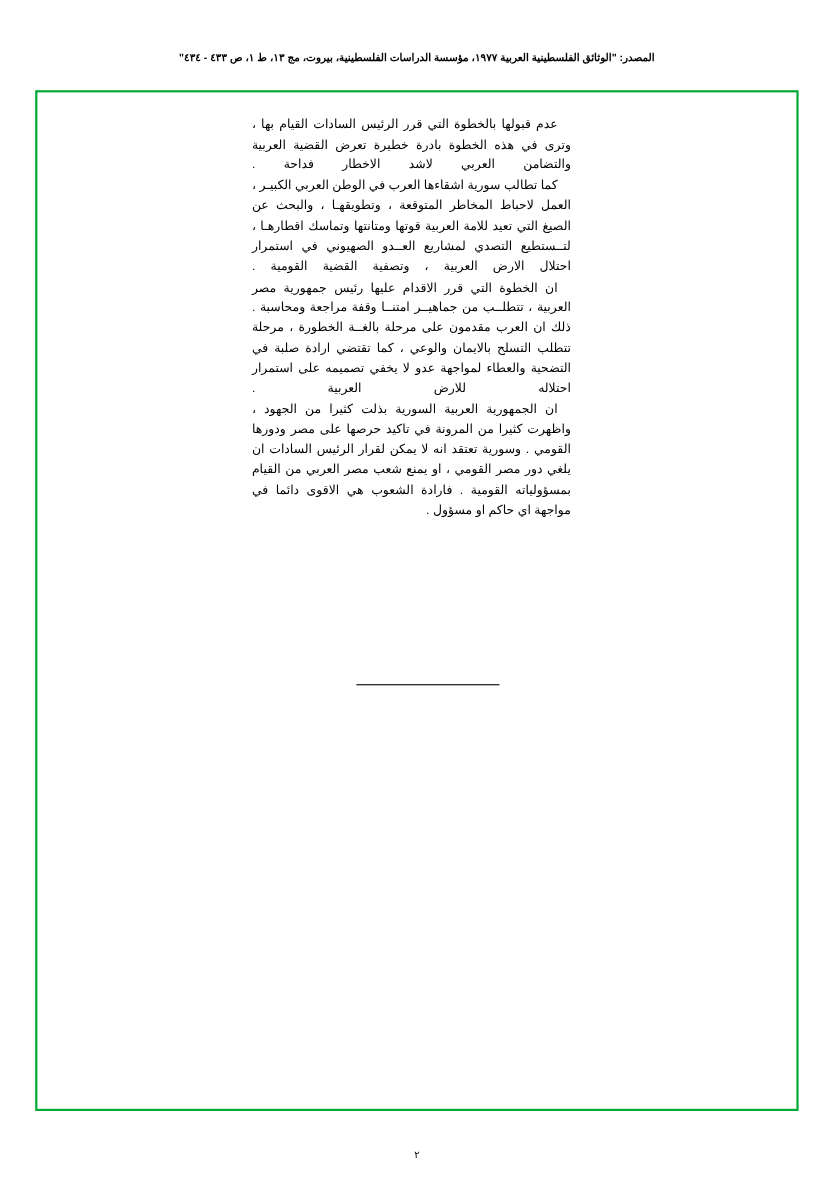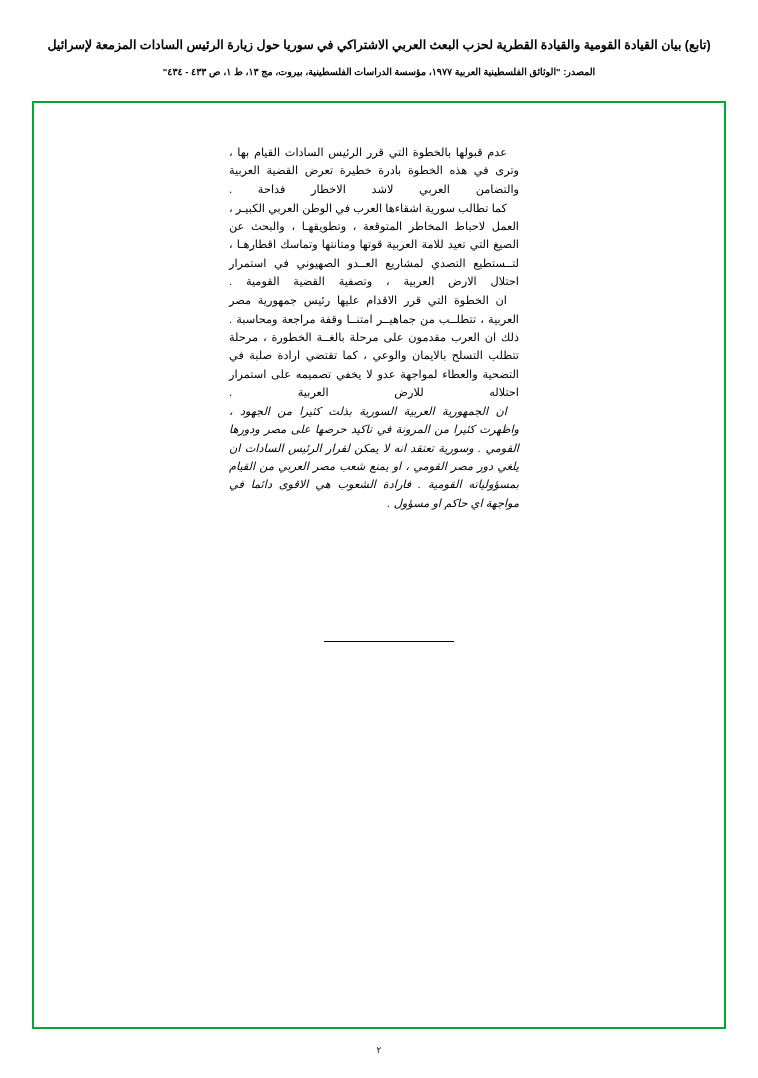--- a/index.html
+++ b/index.html
@@ -48,39 +48,38 @@
     margin: 22px 32px 0 32px;
     border: 2.5px solid #00a933;
     height: 928px;
     box-sizing: border-box;
     position: relative;
     background: #ffffff;
   }
 
   .text-block {
     position: absolute;
-    top: 40px;
+    top: 20px;
     right: 205px;
     width: 290px;
     direction: rtl;
     text-align: justify;
     text-align-last: justify;
     font-size: 11.3px;
     line-height: 1.62;
     color: #000;
   }
   .para {
     margin: 0 0 1px 0;
     text-indent: 12px;
     text-align: justify;
     text-align-last: justify;
   }
   .para.last-left {
     text-align-last: right;
-    font-style: italic;
   }
 
   .rule {
     position: absolute;
     top: 538px;
     right: 270px;
     width: 130px;
     border-top: 1.6px solid #000;
   }
 
@@ -94,21 +93,20 @@
     font-size: 9px;
     direction: rtl;
   }
 </style>
 </head>
 <body>
 
 <div class="page">
 
   <div class="header">
-    <div class="header-title">(تابع) بيان القيادة القومية والقيادة القطرية لحزب البعث العربي الاشتراكي في سوريا حول زيارة  الرئيس السادات المزمعة لإسرائيل</div>
     <div class="header-source">المصدر:  "الوثائق الفلسطينية العربية ١٩٧٧، مؤسسة الدراسات الفلسطينية، بيروت، مج ١٣، ط ١، ص ٤٣٣ - ٤٣٤"</div>
   </div>
 
   <div class="frame-wrap">
 
     <div class="text-block">
       <p class="para">عدم قبولها بالخطوة التي قرر الرئيس السادات القيام بها ، وترى في هذه الخطوة بادرة خطيرة تعرض القضية العربية والتضامن العربي لاشد الاخطار فداحة .</p>
       <p class="para">كما تطالب سورية اشقاءها العرب في الوطن العربي الكبيـر ، العمل لاحباط المخاطر المتوقعة ، وتطويقهـا ، والبحث عن الصيغ التي تعيد للامة العربية قوتها ومتانتها وتماسك اقطارهـا ، لتــستطيع التصدي لمشاريع العــدو الصهيوني في استمرار احتلال الارض العربية ، وتصفية القضية القومية .</p>
       <p class="para">ان الخطوة التي قرر الاقدام عليها رئيس جمهورية مصر العربية ، تتطلــب من جماهيــر امتنــا وقفة مراجعة ومحاسبة . ذلك ان العرب مقدمون على مرحلة بالغــة الخطورة ، مرحلة تتطلب التسلح بالايمان والوعي ، كما تقتضي ارادة صلبة في التضحية والعطاء لمواجهة عدو لا يخفي تصميمه على استمرار احتلاله للارض العربية .</p>
       <p class="para last-left">ان الجمهورية العربية السورية بذلت كثيرا من الجهود ، واظهرت كثيرا من المرونة في تاكيد حرصها على مصر ودورها القومي .  وسورية تعتقد انه لا يمكن لقرار الرئيس السادات ان يلغي دور مصر القومي ، او يمنع شعب مصر العربي من القيام بمسؤولياته القومية .  فارادة الشعوب هي الاقوى دائما في مواجهة اي حاكم او مسؤول .</p>

